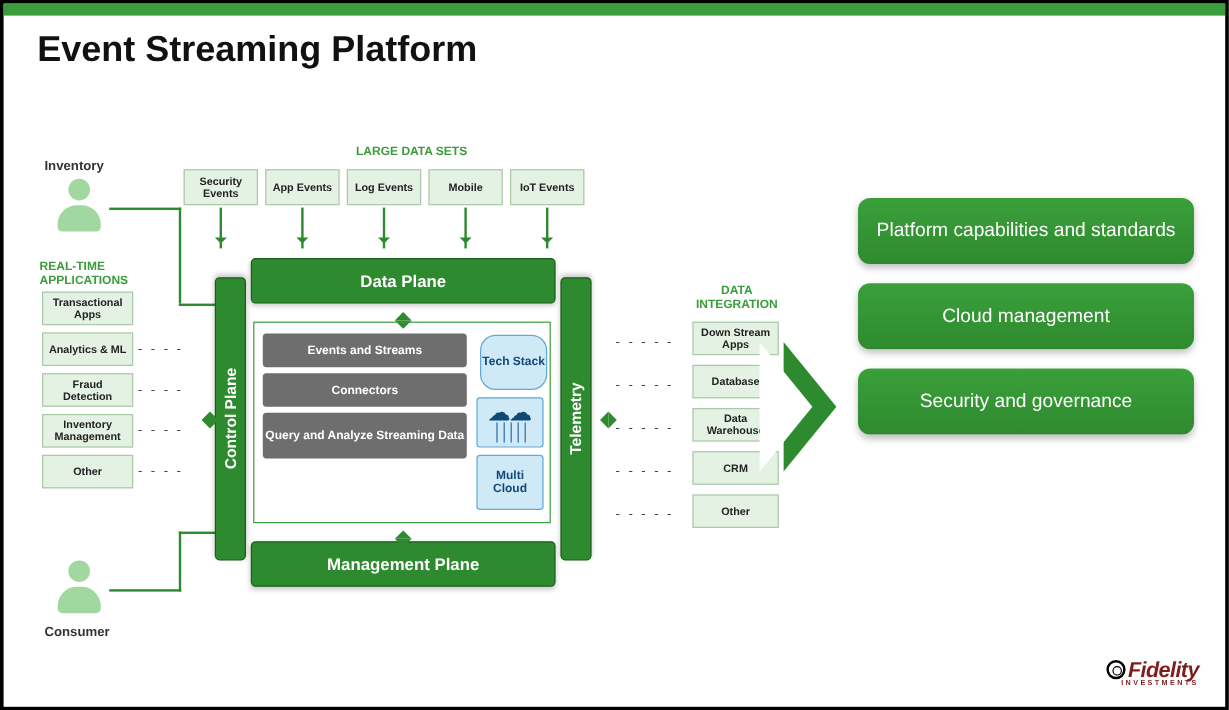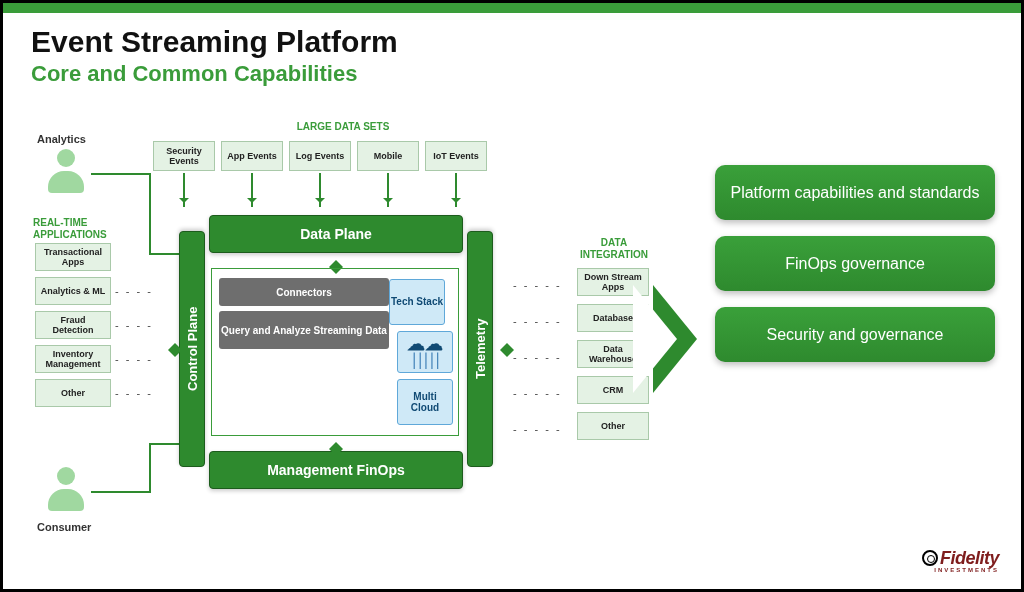--- a/index.html
+++ b/index.html
@@ -80,26 +80,25 @@
   .logo .ball::after{content:"";position:absolute;width:6px;height:6px;border:1px solid #000;border-radius:50%;left:3px;top:3px;}
   .logo .sub{font-size:6px;letter-spacing:2px;font-weight:700;font-style:normal;display:block;text-align:right;margin-top:-2px;}
 </style>
 </head>
 <body>
 
 <div class="topbar"></div>
 
 <div class="title-block">
   <div class="title">Event Streaming Platform</div>
-  <div class="subtitle">Core and Common Capabilities</div>
 </div>
 
 <div class="canvas">
 
-  <div class="actor-label" style="left:34px; top:30px;">Analytics</div>
+  <div class="actor-label" style="left:34px; top:30px;">Inventory</div>
   <div class="actor-icon" style="left:38px; top:46px;">
       <div class="head"></div>
       <div class="body"></div>
     </div>
   <div class="actor-label" style="left:34px; top:418px;">Consumer</div>
   <div class="actor-icon" style="left:38px; top:364px;">
       <div class="head"></div>
       <div class="body"></div>
     </div>
 
@@ -136,21 +135,21 @@
   <div class="dashes" style="left:112px; top:182px;">- - - -</div>
   <div class="dashes" style="left:112px; top:216px;">- - - -</div>
   <div class="dashes" style="left:112px; top:250px;">- - - -</div>
   <div class="dashes" style="left:112px; top:284px;">- - - -</div>
 
   <div class="plane vbar" style="left:176px; top:128px; width:26px; height:236px; font-size:13px;">Control Plane</div>
 
   <div class="plane vbar" style="left:464px; top:128px; width:26px; height:236px; font-size:13px;">Telemetry</div>
 
   <div class="plane" style="left:206px; top:112px; width:254px; height:38px;">Data Plane</div>
-  <div class="plane" style="left:206px; top:348px; width:254px; height:38px;">Management FinOps</div>
+  <div class="plane" style="left:206px; top:348px; width:254px; height:38px;">Management Plane</div>
 
   <div class="bi-v" style="left:326px; top:150px; height:16px;">
       <div class="head up"></div>
       <div class="shaft"></div>
       <div class="head down"></div>
     </div>
   <div class="bi-v" style="left:326px; top:332px; height:16px;">
       <div class="head up"></div>
       <div class="shaft"></div>
       <div class="head down"></div>
@@ -162,24 +161,25 @@
       <div class="head r"></div>
     </div>
   <div class="bi-h" style="left:490px; top:240px; width:18px;">
       <div class="head l"></div>
       <div class="shaft"></div>
       <div class="head r"></div>
     </div>
 
   <div class="center-outline"></div>
   <div class="gray-stack">
+    <div class="gray-box">Events and Streams</div>
     <div class="gray-box">Connectors</div>
     <div class="gray-box tall">Query and Analyze Streaming Data</div>
   </div>
-  <div class="blue-box" style="left:386px; top:176px; height:46px;">
+  <div class="blue-box" style="left:397px; top:176px; height:46px;border-radius:13px;">
       <span>Tech Stack</span>
     </div>
   <div class="blue-box" style="left:394px; top:228px; height:42px;">
     <div><span class="cloud-icon">☁︎☁︎</span></div>
     <div class="rain">׀׀׀׀׀</div>
   </div>
   <div class="blue-box" style="left:394px; top:276px; height:46px;">
       <span>Multi Cloud</span>
     </div>
 
@@ -194,21 +194,21 @@
   <div class="dashes" style="left:510px; top:176px;">- - - - -</div>
   <div class="dashes" style="left:510px; top:212px;">- - - - -</div>
   <div class="dashes" style="left:510px; top:248px;">- - - - -</div>
   <div class="dashes" style="left:510px; top:284px;">- - - - -</div>
   <div class="dashes" style="left:510px; top:320px;">- - - - -</div>
 
   <div class="chevron"></div>
 
   <div class="cap-col">
     <div class="cap">Platform capabilities and standards</div>
-    <div class="cap">FinOps governance</div>
+    <div class="cap">Cloud management</div>
     <div class="cap">Security and governance</div>
   </div>
 
   <div class="logo">
     <span class="ball"></span><span>Fidelity</span>
     <span class="sub">INVESTMENTS</span>
   </div>
 
 </div>
 

